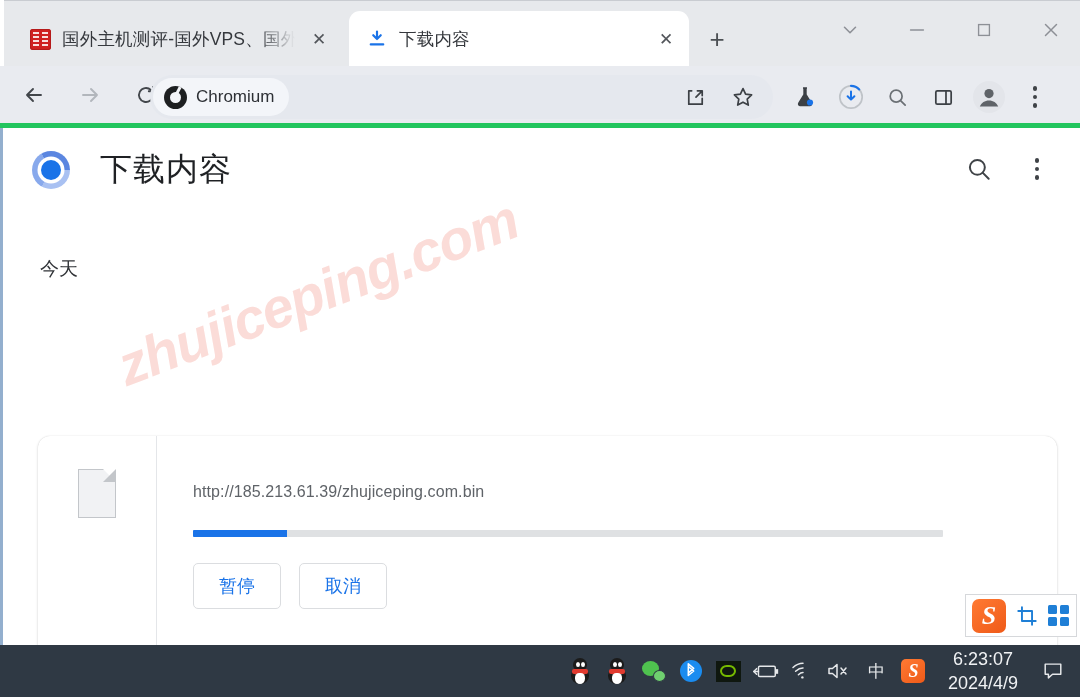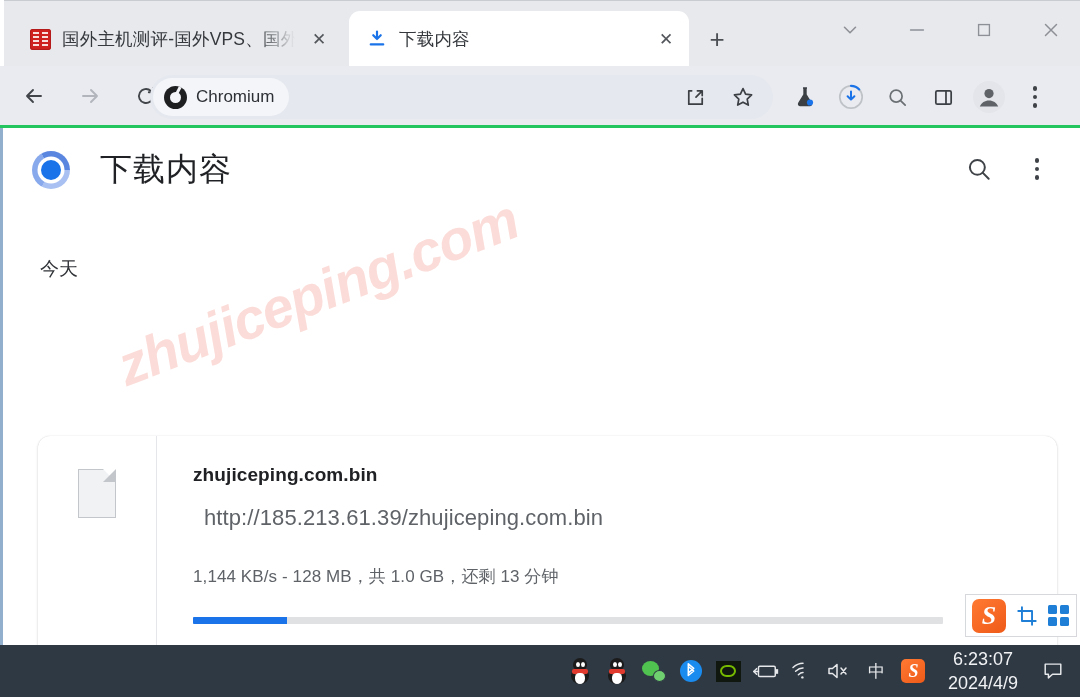--- a/index.html
+++ b/index.html
@@ -62,21 +62,21 @@
     color: #4c5054; font-size: 26px; line-height: 1; font-weight: 300;
   }
   .wincontrols { position: absolute; right: 0; top: 0; height: 58px; display: flex; align-items: center; }
   .wc { width: 67px; height: 58px; display: flex; align-items: center; justify-content: center; color: #8d9096; }
 
   
   .toolbar {
     position: absolute; left: 0; top: 66px; width: 1080px; height: 62px;
     background: #e9ebf0;
     display: flex; align-items: center;
-    border-bottom: 3px solid #22c55e;
+    border-bottom: 5px solid #22c55e;
   }
   .navbtn { width: 44px; height: 44px; margin-left: 12px; display: flex; align-items: center; justify-content: center; color: #42464b; }
   .navbtn.fwd { color: #b2b6bc; }
   .omnibox {
     position: absolute; left: 150px; top: 9px; width: 623px; height: 44px;
     background: #e5e8ee; border-radius: 22px;
     display: flex; align-items: center;
   }
   .chrome-chip {
     display: flex; align-items: center; gap: 9px;
@@ -138,21 +138,21 @@
     border-width: 0 0 13px 13px; border-style: solid;
     border-color: transparent transparent #c3c6ca transparent;
     transform: rotate(0deg);
   }
   .file-icon::before {
     content: ""; position: absolute; right: -1px; top: -1px; width: 0; height: 0;
     border-left: 13px solid transparent; border-top: 13px solid #ffffff;
   }
   .card-body { flex: 1 1 auto; padding: 28px 0 0 36px; position: relative; }
   .fname { font-size: 19px; font-weight: bold; color: #202124; letter-spacing: .1px; }
-  .furl { margin-top: 19px; font-size: 22px; color: #5f6368; letter-spacing: .1px; margin-left: 11px; }
+  .furl { margin-top: 19px; font-size: 16px; color: #5f6368; letter-spacing: .1px; }
   .fstatus { margin-top: 34px; font-size: 17px; color: #5f6368; letter-spacing: .1px; }
   .progress {
     margin-top: 29px; width: 750px; height: 7px; background: #dfe1e3; border-radius: 1px; overflow: hidden;
   }
   .progress-fill { height: 100%; background: #1a73e8; }
   .btnrow { margin-top: 26px; display: flex; gap: 18px; }
   .ghost-btn {
     min-width: 88px; height: 46px; padding: 0 20px;
     border: 1px solid #dbdde0; border-radius: 5px; background: #fff;
     color: #1a73e8; font-size: 18px; display: flex; align-items: center; justify-content: center;
@@ -382,23 +382,21 @@
 
       <div class="today">今天</div>
 
       <div class="watermark">zhujiceping.com</div>
 
       <div class="card">
         <div class="card-iconcol">
           <span class="file-icon"></span>
         </div>
         <div class="card-body">
-          <div class="fname">zhujiceping.com.bin</div>
           <div class="furl">http://185.213.61.39/zhujiceping.com.bin</div>
-          <div class="fstatus">1,144 KB/s - 128 MB，共 1.0 GB，还剩 13 分钟</div>
           <div class="progress">
             <div class="progress-fill" style="width: 12.5%; background: rgb(26, 115, 232);"></div>
           </div>
           <div class="btnrow">
             <button class="ghost-btn">暂停</button>
             <button class="ghost-btn">取消</button>
           </div>
         </div>
       </div>
     </div>

